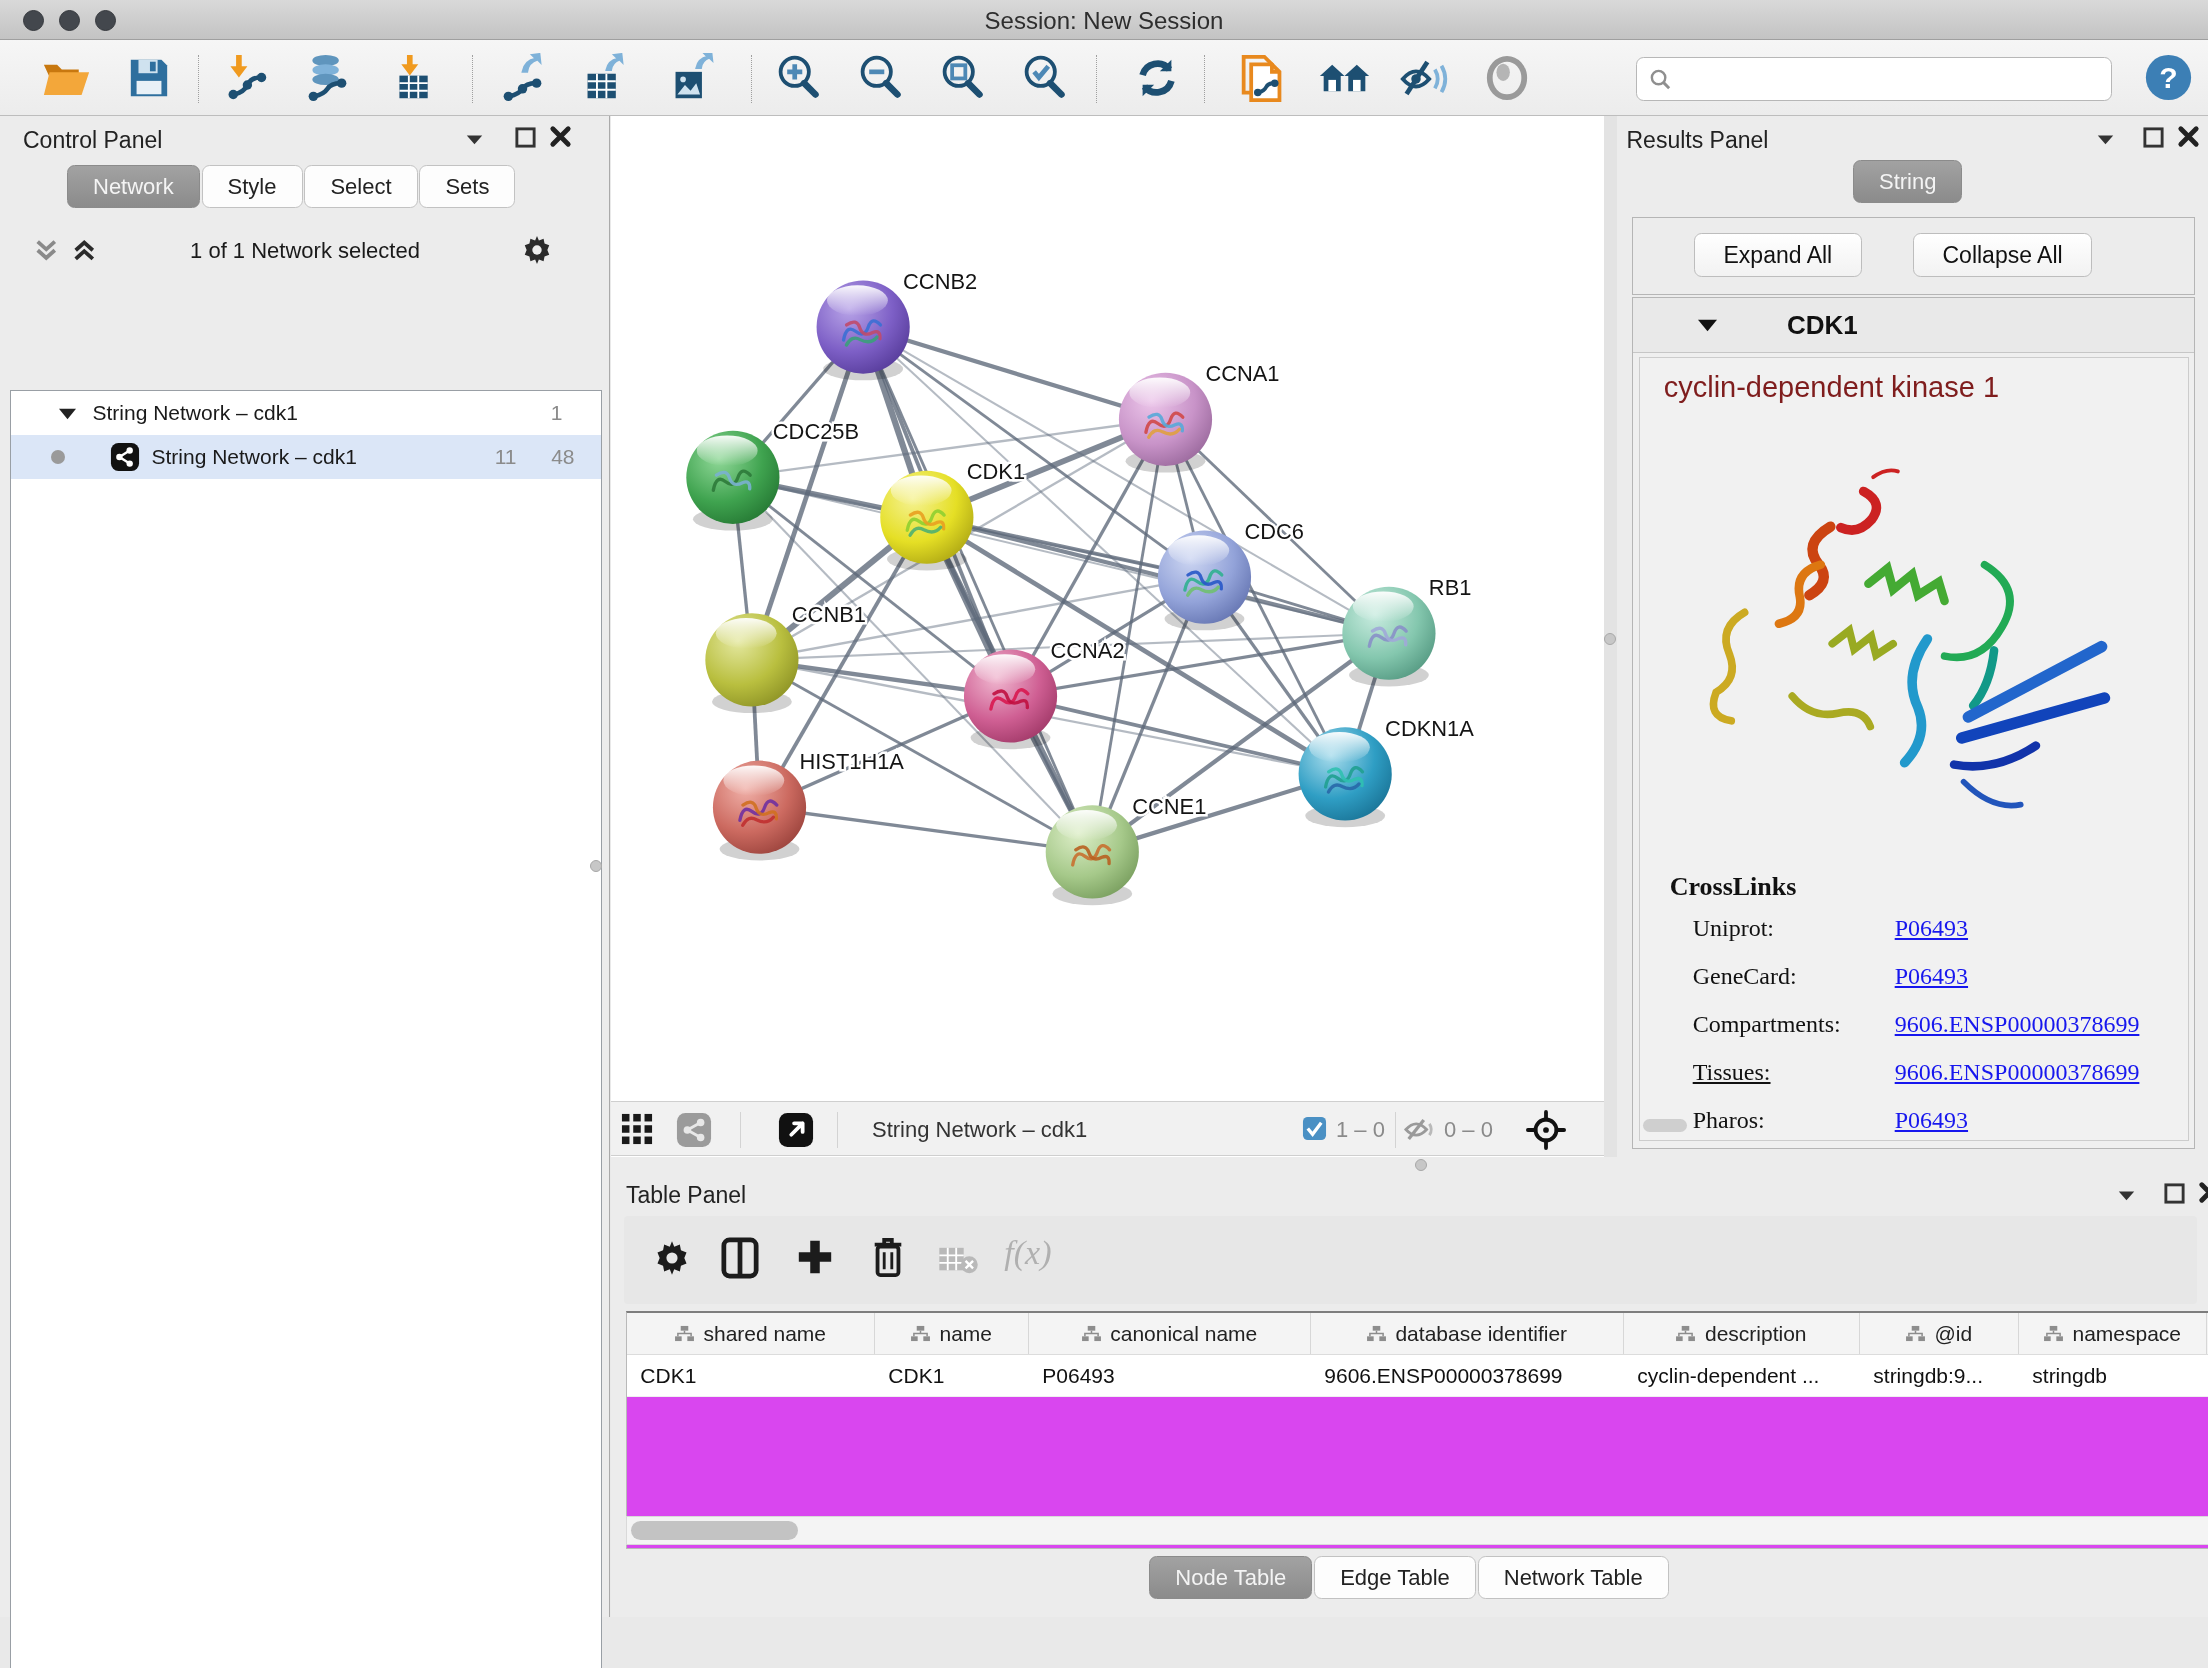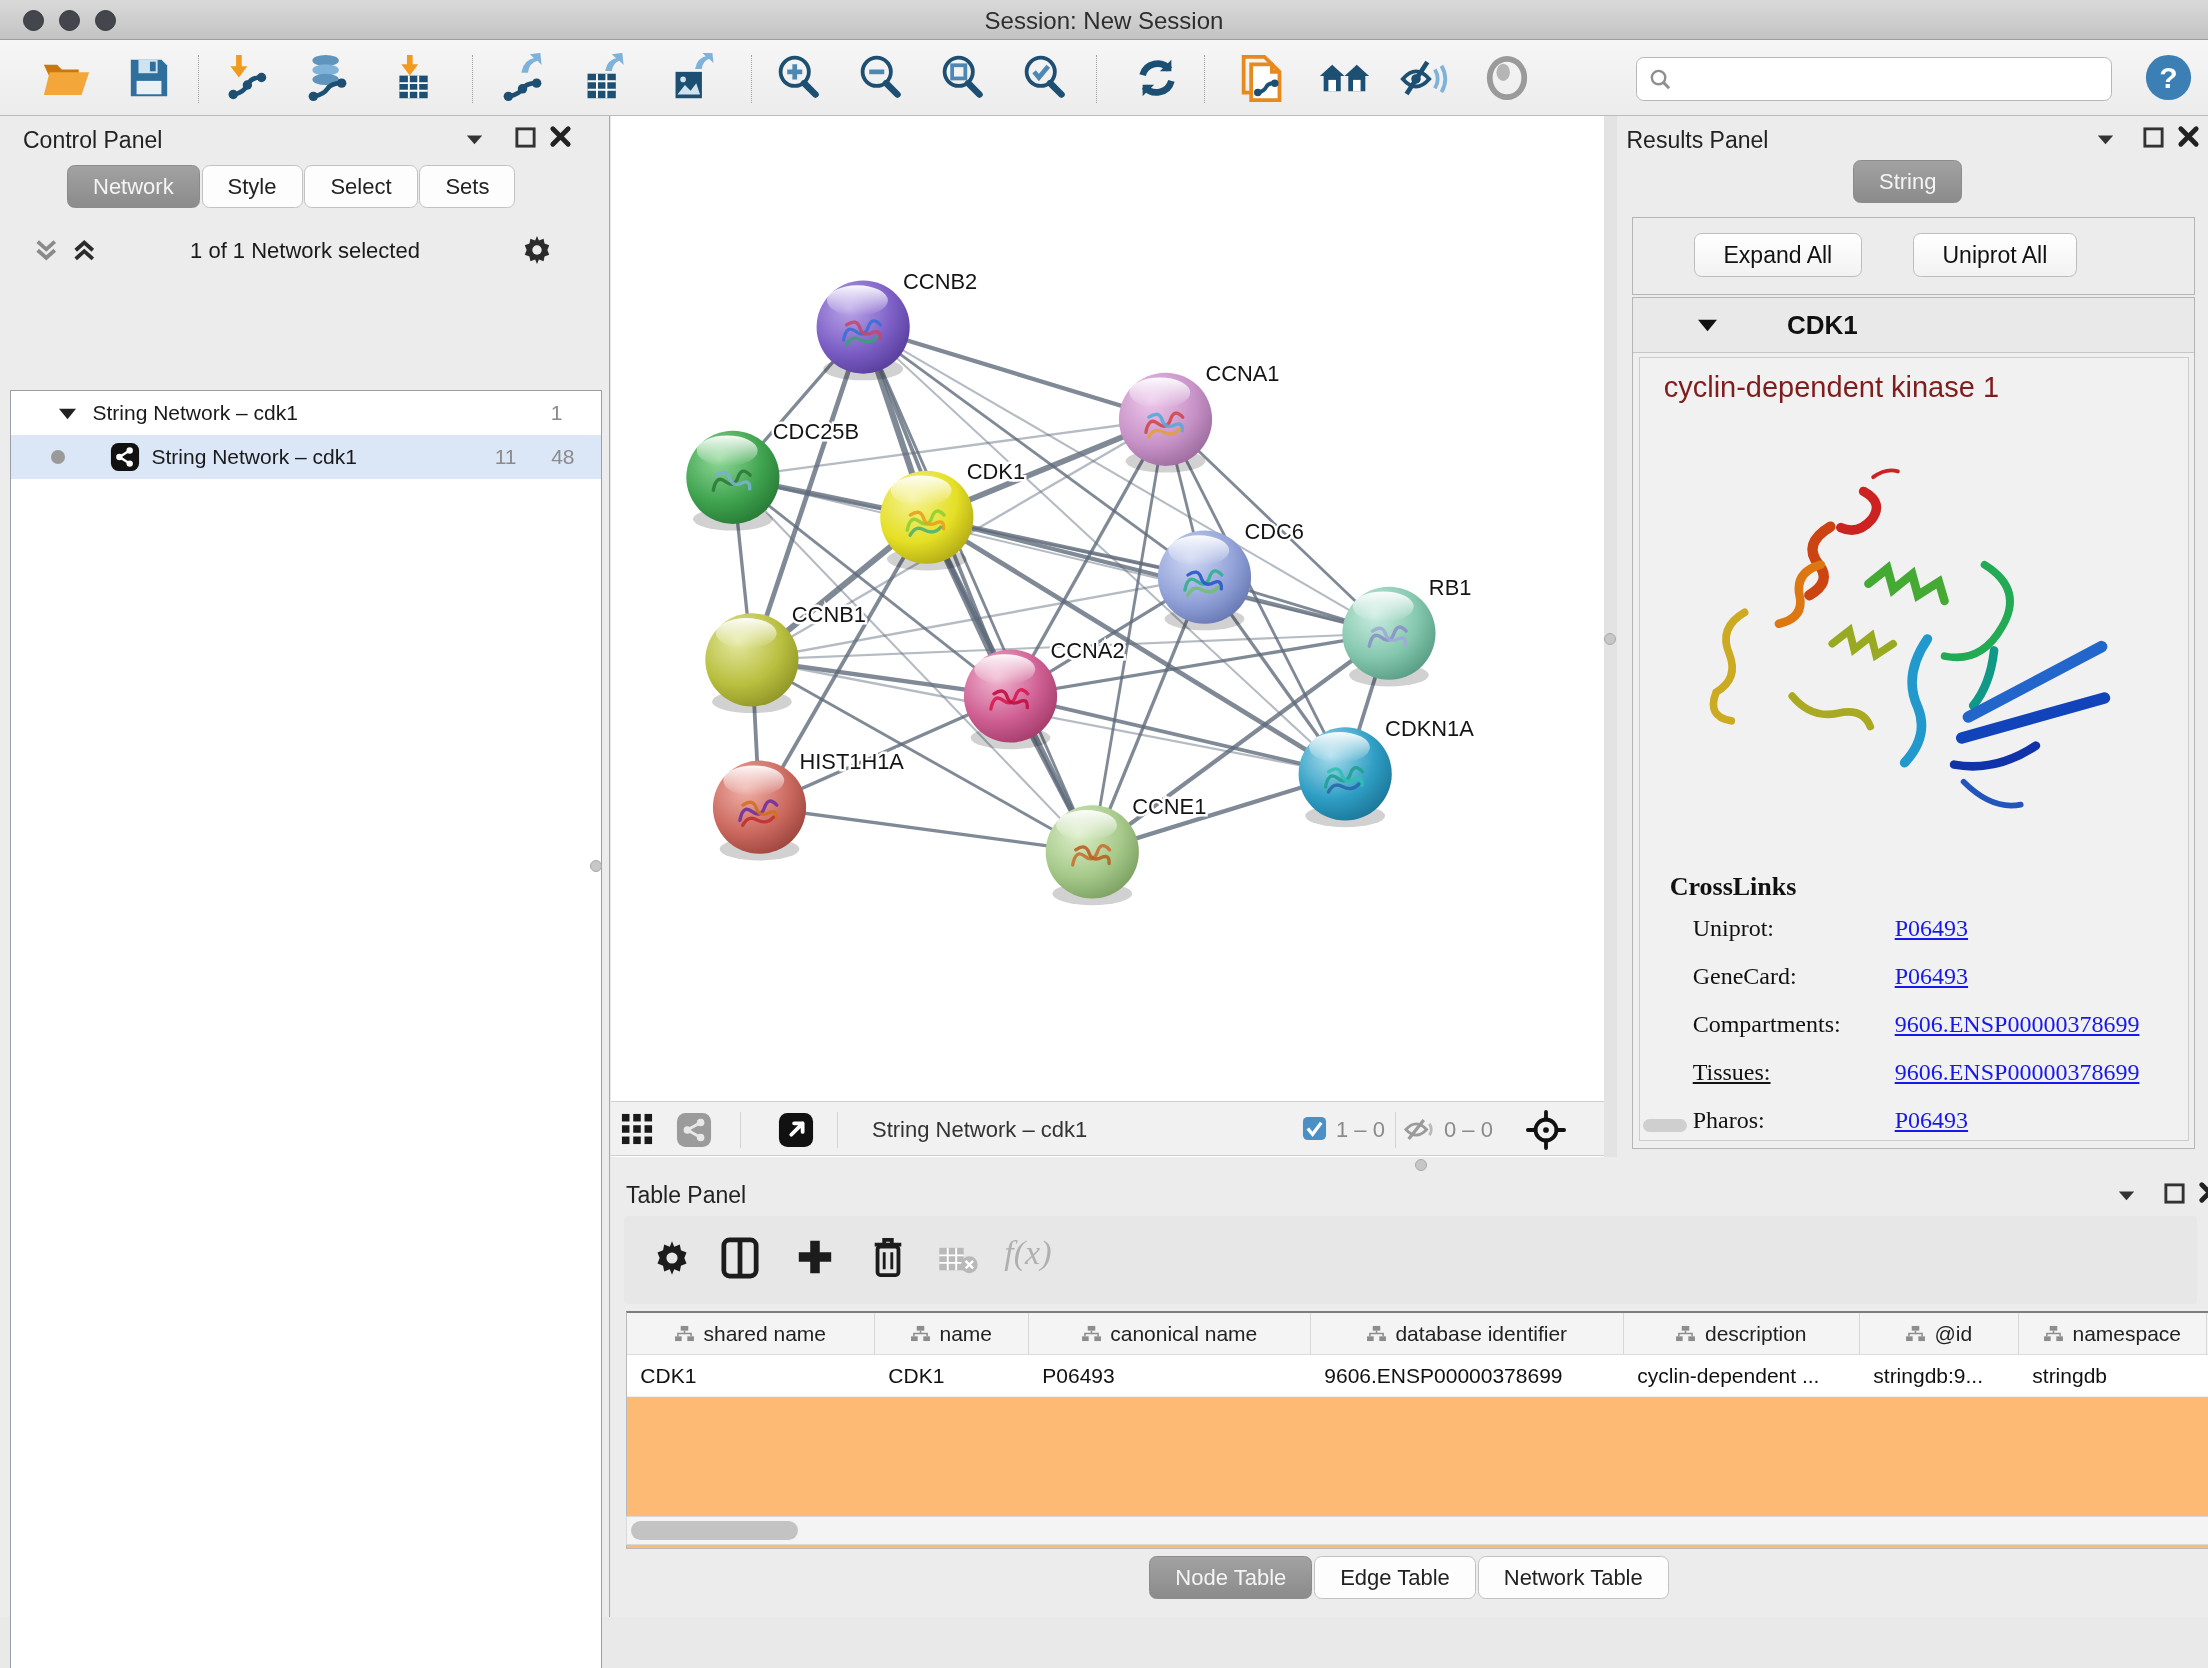--- a/index.html
+++ b/index.html
@@ -55,21 +55,21 @@
   #rp-card { left:1632px; top:297px; width:563px; height:852px; background:#efefef; border:1.9px solid #b5b5b5; }
   #rp-card-head { left:0; top:0; width:100%; height:55px; background:#e9e9e9; border-bottom:1px solid #c6c6c6;
     display:flex; align-items:center; }
   .serif { font-family:"Liberation Serif", serif; }
   .xl-label { font-size:24px; color:#111; }
   .xl-link { font-size:24px; color:#1717ee; text-decoration:underline; }
 
   
   #table-panel { left:611px; top:1172px; width:1598px; height:445px; background:#ececec; }
   #tp-toolbar { left:13.3px; top:44px; width:1573px; height:88px; background:#e7e7e7; border-radius:3.8px; }
-  #tp-table { left:15px; top:139px; width:1583px; height:238px; background:#fdba74; border:1.9px solid #b9b9b9; border-top:2.9px solid #7d7d7d; }
+  #tp-table { left:15px; top:139px; width:1583px; height:238px; background:#d946ef; border:1.9px solid #b9b9b9; border-top:2.9px solid #7d7d7d; }
   .th { display:flex; align-items:center; justify-content:center; gap:9.5px; font-size:21px; color:#222;
     border-right:1.9px solid #d7d7d7; height:100%; overflow:hidden; white-space:nowrap; }
   .td { font-size:21px; color:#111; padding-left:13.3px; display:flex; align-items:center; height:100%;
     overflow:hidden; white-space:nowrap; }
   #tp-hscroll { left:15px; top:344px; width:1583px; height:28.5px; background:#f4f4f4; border:1px solid #d9d9d9; }
   #tp-hthumb { left:3.8px; top:3.8px; width:167px; height:19px; background:#c3c3c3; border-radius:9.5px; }
   #tp-tabs { left:0; top:384px; width:100%; text-align:center; }
 
   
   #status-bar { left:0; top:1617px; width:2208px; height:51px; background:#ececec; border-top:1.9px solid #c6c6c6; }
@@ -614,21 +614,21 @@
       </div>
     <div class="abs" style="left:559px; top:7.6px">
       <svg width="25" height="25" viewBox="0 0 26 26">
           <path d="M5 5 L21 21 M21 5 L5 21" stroke="#222" stroke-width="5" stroke-linecap="round"></path>
         </svg>
       </div>
     <div class="abs tab sel" style="left:236px; top:44px">String</div>
   </div>
   <div id="rp-outerbox" class="abs">
     <button class="rp-btn abs" style="left:61px; top:15px">Expand All</button>
-    <button class="rp-btn abs" style="left:280px; top:15px">Uniprot All</button>
+    <button class="rp-btn abs" style="left:280px; top:15px">Collapse All</button>
   </div>
   <div id="rp-card" class="abs">
     <div id="rp-card-head" class="abs">
       <span style="margin-left:63px">
         <svg width="23" height="19" viewBox="0 0 24 20">
             <path d="M2 4 l10 12 10-12 Z" fill="#111"></path>
           </svg>
         </span>
       <span style="margin-left:68px; font-size:26px; font-weight:bold; color:#111">CDK1</span>
     </div>

